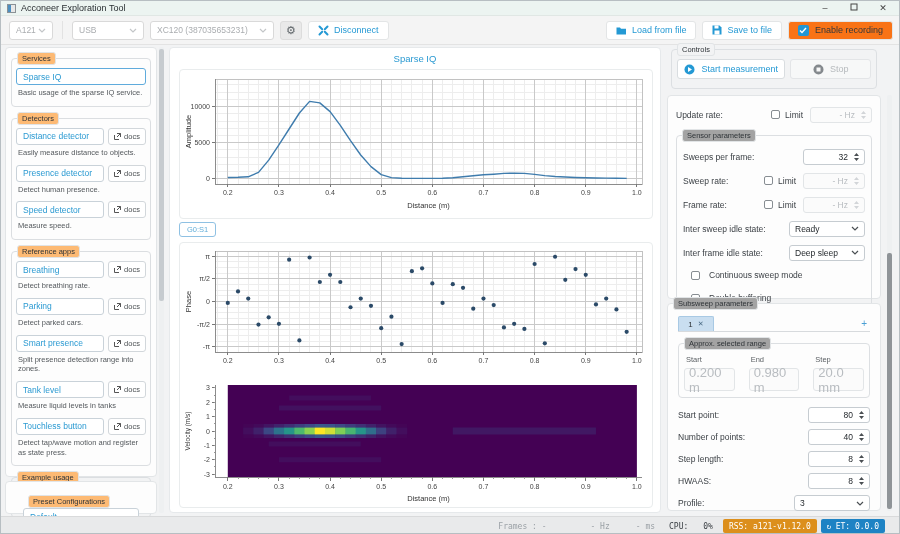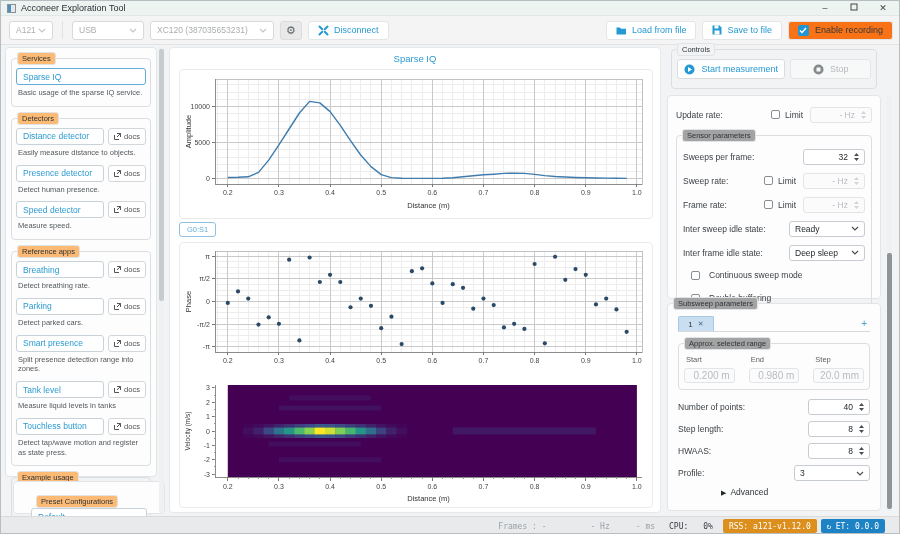--- a/index.html
+++ b/index.html
@@ -19,21 +19,21 @@
   .combo { height:19px; background:#fff; border:1px solid #d9d9d9; border-radius:3px; display:flex; align-items:center; justify-content:space-between; padding:0 6px; font-size:8.5px; color:#aaadb0; }
   .tb-sep { width:1px; height:18px; background:#e2e2e2; margin:0 3px; }
   .icon-btn { width:22px; height:19px; background:#e9e9e9; border:1px solid #dcdcdc; border-radius:3px; display:flex; align-items:center; justify-content:center; font-size:11px; color:#5f6569; }
   .tb-btn { height:19px; background:#fff; border:1px solid #e3e5e6; border-radius:3px; display:flex; align-items:center; gap:5px; padding:0 9px; font-size:9px; color:#2499d4; }
   .rec-wrap { height:19px; background:#f97316; border:1px solid #e3e5e6; border-radius:3px; display:flex; align-items:center; gap:6px; padding:0 9px; }
   .rec-label { font-size:9px; color:#33383c; }
   .chk-on { width:11px; height:11px; background:#2196d4; border-radius:2px; display:flex; align-items:center; justify-content:center; }
 
   
   .side-card { position:absolute; left:4px; top:46px; width:152px; height:430px; background:#fdfdfd; border:1px solid #e2e5e7; border-radius:4px; padding:10px 5px 2px; }
-  .preset-card { position:absolute; left:12px; top:480px; width:152px; height:33px; background:#fdfdfd; border:1px solid #e2e5e7; border-radius:4px; padding:12px; }
+  .preset-card { position:absolute; left:4px; top:480px; width:152px; height:33px; background:#fdfdfd; border:1px solid #e2e5e7; border-radius:4px; padding:12px; }
   .group { border:1px solid #dbdee1; border-radius:4px; padding:9px 4px 1px; position:relative; margin-bottom:11px; }
   .gchip { position:absolute; top:-7px; left:5px; background:#fdba74; border:1px solid #e1e4e6; border-radius:3px; padding:1px 4px; font-size:7.5px; color:#2e3337; white-space:nowrap; }
   .app-row { display:flex; gap:4px; margin-bottom:3px; }
   .app-btn { flex:1; height:17px; background:#fff; border:1px solid #c9d2d9; border-radius:3px; color:#2b9ad2; font-size:8.5px; display:flex; align-items:center; padding:0 6px; white-space:nowrap; overflow:hidden; }
   .app-btn.selected { border-color:#5fabdc; }
   .docs-btn { width:38px; height:17px; background:#fff; border:1px solid #d2d7db; border-radius:3px; display:flex; align-items:center; justify-content:center; gap:3px; font-size:7.5px; color:#4c5ald; color:#4c5154; }
   .desc { font-size:7.5px; color:#54595d; line-height:1.3; margin:2px 2px 7px; }
   .desc.clip { height:8px; overflow:hidden; margin-bottom:1px; }
   .side-sb { position:absolute; left:158px; top:46px; width:5px; height:466px; background:#eef0f1; border-radius:2px; }
   .side-sb .thumb { position:absolute; left:0; top:2px; width:5px; height:252px; background:#c6cbcf; border-radius:2px; }
@@ -68,21 +68,21 @@
   .sensor-g { margin-top:12px; padding:12px 6px 1px; }
   .chkrow { display:flex; align-items:center; height:14px; margin:0 0 9px 8px; }
   .chkrow .lab { font-size:8.5px; color:#3a3f44; margin-left:9px; }
   .tabbar { display:flex; align-items:flex-end; border-bottom:1px solid #d7dadd; margin:0 4px; height:16px; }
   .tab { width:36px; height:15px; background:#c9def0; border:1px solid #a8c9e4; border-bottom:none; border-radius:2px 2px 0 0; display:flex; align-items:center; justify-content:center; gap:5px; font-size:8px; color:#2e3337; }
   .tab-x { font-size:7px; color:#4a6b85; }
   .tab-plus { margin-left:auto; color:#4a9fd4; font-size:10px; padding:0 3px 2px 0; }
   .range-g { margin:11px 4px 9px; border:1px solid #dcdfe2; border-radius:4px; position:relative; padding:11px 5px 6px; display:flex; gap:14px; }
   .range-col { flex:1; }
   .range-lab { font-size:7.5px; color:#5c6165; margin-bottom:4px; padding-left:2px; }
-  .range-val { height:15px; border:1px solid #e2e5e7; border-radius:3px; background:#fbfbfb; color:#b8bcc0; font-size:10px; display:flex; align-items:center; justify-content:flex-end; padding:0 4px; }
+  .range-val { height:23px; border:1px solid #e2e5e7; border-radius:3px; background:#fbfbfb; color:#b8bcc0; font-size:13px; display:flex; align-items:center; justify-content:flex-end; padding:0 4px; }
   .srow { display:flex; align-items:center; height:16px; margin:0 4px 6px; }
   .adv-row { display:flex; align-items:flex-end; gap:4px; margin:4px 8px;padding-left:39px; }
   .adv-tri { font-size:7px; color:#26292c; }
   .adv-lab { font-size:8.5px; color:#2e3337; }
   .right-sb { position:absolute; left:886px; top:94px; width:5px; height:416px; background:#eef0f1; border-radius:2px; }
   .right-sb .thumb { position:absolute; left:0; top:158px; width:5px; height:256px; background:#8f9498; border-radius:2px; }
 
   
   .statusbar { position:absolute; left:0; top:515px; width:900px; height:19px; background:#e9eaeb; border-top:1px solid #d9dadb; display:flex; align-items:center; justify-content:flex-end; font-family:"DejaVu Sans Mono", monospace; font-size:8px; padding-right:16px; }
   .sb-dim { color:#9ba1a6; }
@@ -807,20 +807,29 @@
         <div class="range-lab">End</div>
         <div class="range-val">0.980 m</div>
       </div>
       <div class="range-col">
         <div class="range-lab">Step</div>
         <div class="range-val">20.0 mm</div>
       </div>
     </div>
 
     <div class="srow">
+      <span class="plabel">Start point:</span>
+      <div class="spin">
+        <span>80</span>
+        <svg width="7" height="10">
+            <path d="M1 4 L3.5 1 L6 4 z M1 6 L3.5 9 L6 6 z" fill="#4a4f53"></path>
+          </svg>
+      </div>
+    </div>
+    <div class="srow">
       <span class="plabel">Number of points:</span>
       <div class="spin">
         <span>40</span>
         <svg width="7" height="10">
             <path d="M1 4 L3.5 1 L6 4 z M1 6 L3.5 9 L6 6 z" fill="#4a4f53"></path>
           </svg>
       </div>
     </div>
     <div class="srow">
       <span class="plabel">Step length:</span>

